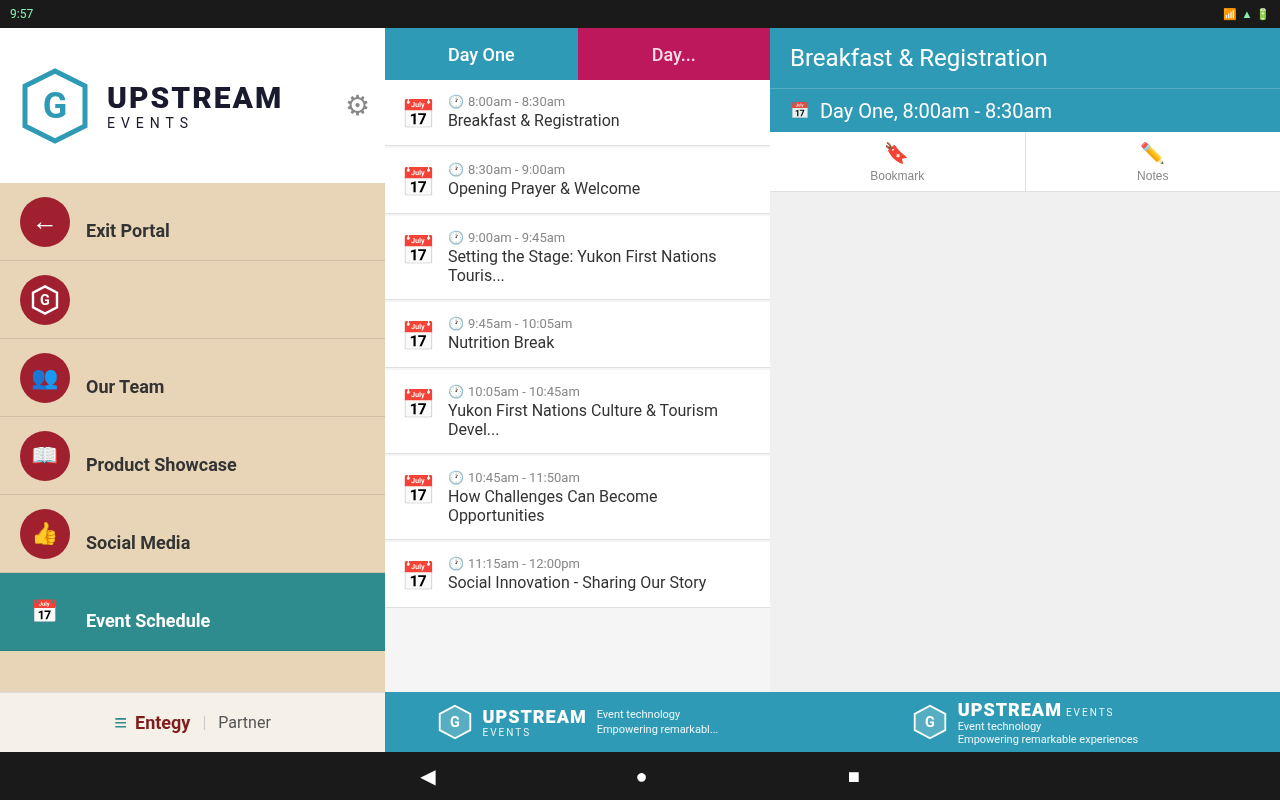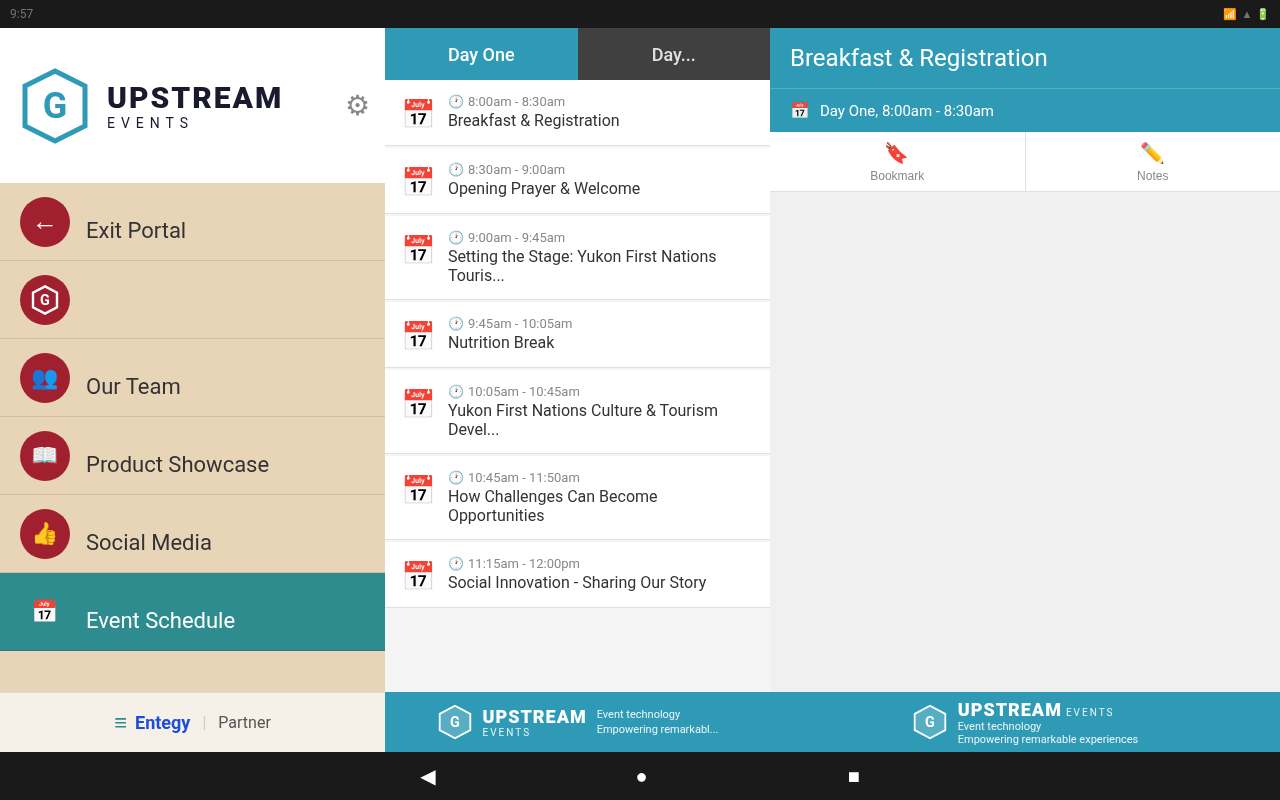--- a/index.html
+++ b/index.html
@@ -1,21 +1,21 @@
 <!DOCTYPE html>
 <html><head>
   <meta charset="utf-8">
   <style>
     * { margin: 0; padding: 0; box-sizing: border-box; }
     body { width: 1280px; height: 800px; overflow: hidden; font-family: 'Roboto', Arial, sans-serif; background: #000; }
 
     
     .status-bar {
       position: absolute; top: 0; left: 0; width: 100%; height: 28px;
-      background: #1a1a1a; color: #737373; font-size: 12px;
+      background: #1a1a1a; color: #86efac; font-size: 12px;
       display: flex; align-items: center; justify-content: space-between;
       padding: 0 10px; z-index: 100;
     }
     .status-left { display: flex; align-items: center; gap: 6px; }
     .status-right { display: flex; align-items: center; gap: 4px; font-size: 11px; }
 
     
     .nav-bar {
       position: absolute; bottom: 0; left: 0; width: 1280px; height: 48px;
       background: #1a1a1a; display: flex; align-items: center; justify-content: center; gap: 200px;
@@ -46,21 +46,21 @@
       border-bottom: 1px solid rgba(0,0,0,0.1);
       cursor: pointer;
     }
     .menu-item.active { background: #2e8b8e; }
     .menu-icon-circle {
       width: 50px; height: 50px; border-radius: 50%;
       background: #a02030; display: flex; align-items: center; justify-content: center;
       flex-shrink: 0; font-size: 22px; color: #fff;
     }
     .menu-icon-circle.teal { background: #2e8b8e; }
-    .menu-label { font-size: 22px; color: #333; font-weight: 400; margin-top: 17px; }
+    .menu-label { font-size: 18px; color: #333; font-weight: 700; margin-top: 17px; }
     .menu-item.active .menu-label { color: #fff; }
 
     
     .sidebar-footer {
       height: 60px; background: #f5f0e8;
       display: flex; align-items: center; justify-content: center;
       border-top: 1px solid #ddd;
     }
     .entegy-logo { display: flex; align-items: center; gap: 8px; font-size: 16px; color: #333; }
     .entegy-e { font-size: 22px; color: #2e8b8e; font-weight: bold; }
@@ -75,21 +75,21 @@
       display: flex; align-items: center;
     }
     .schedule-title { font-size: 26px; color: #fff; font-weight: 400; }
 
     .day-tabs { display: flex; height: 52px; }
     .day-tab {
       flex: 1; display: flex; align-items: center; justify-content: center;
       font-size: 18px; font-weight: 500; cursor: pointer;
     }
     .day-tab.active { background: #2e9ab5; color: #fff; }
-    .day-tab.inactive { background: #404040; color: rgba(255,255,255,0.85); }
+    .day-tab.inactive { background: #be185d; color: rgba(255,255,255,0.85); }
 
     .schedule-list { flex: 1; overflow-y: auto; background: #f5f5f5; }
     .schedule-item {
       display: flex; align-items: flex-start; gap: 12px;
       padding: 14px 16px; border-bottom: 1px solid #e0e0e0;
       background: #fff; margin-bottom: 2px; cursor: pointer;
     }
     .cal-icon { color: #bbb; font-size: 28px; margin-top: 4px; flex-shrink: 0; }
     .schedule-content {}
     .schedule-time { font-size: 13px; color: #888; display: flex; align-items: center; gap: 4px; }
@@ -114,21 +114,21 @@
       display: flex; align-items: center;
     }
     .detail-title { font-size: 24px; color: #fff; font-weight: 400; }
 
     .detail-subheader {
       background: #2e9ab5; padding: 8px 20px; height: 44px;
       display: flex; align-items: center; gap: 10px;
       border-top: 1px solid rgba(255,255,255,0.2);
     }
     .cal-small { color: rgba(255,255,255,0.9); font-size: 16px; }
-    .detail-datetime { font-size: 15px; color: #fff; }
+    .detail-datetime { font-size: 20px; color: #fff; }
 
     .detail-actions {
       background: #fff; display: flex; border-bottom: 1px solid #e0e0e0;
       height: 60px;
     }
     .action-btn {
       flex: 1; display: flex; flex-direction: column; align-items: center; justify-content: center;
       gap: 4px; cursor: pointer; border: none; background: none;
       border-right: 1px solid #e0e0e0;
     }
@@ -218,21 +218,21 @@
         <span style="font-size:22px;">📅</span>
       </div>
       <span class="menu-label">Event Schedule</span>
     </div>
 
   </div>
 
   <div class="sidebar-footer">
     <div class="entegy-logo">
       <span class="entegy-e">≡</span>
-      <span style="font-size:18px; font-weight:bold; color:#1d4ed8;">Entegy</span>
+      <span style="font-size:18px; font-weight:bold; color:#7f1d1d;">Entegy</span>
       <span style="color:#ccc; margin:0 4px;">|</span>
       <span style="font-size:16px; color:#555;">Partner</span>
     </div>
   </div>
 </div>
 
 <div class="schedule-panel">
 
 
   <div class="day-tabs">

